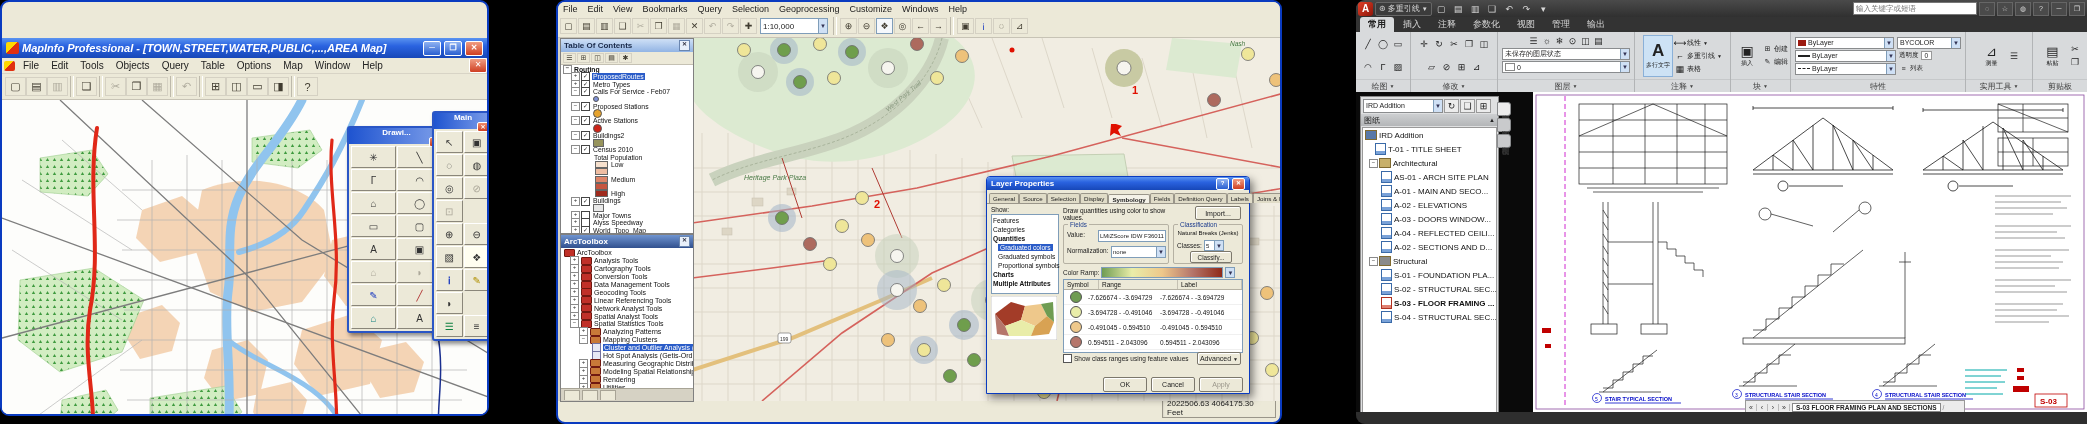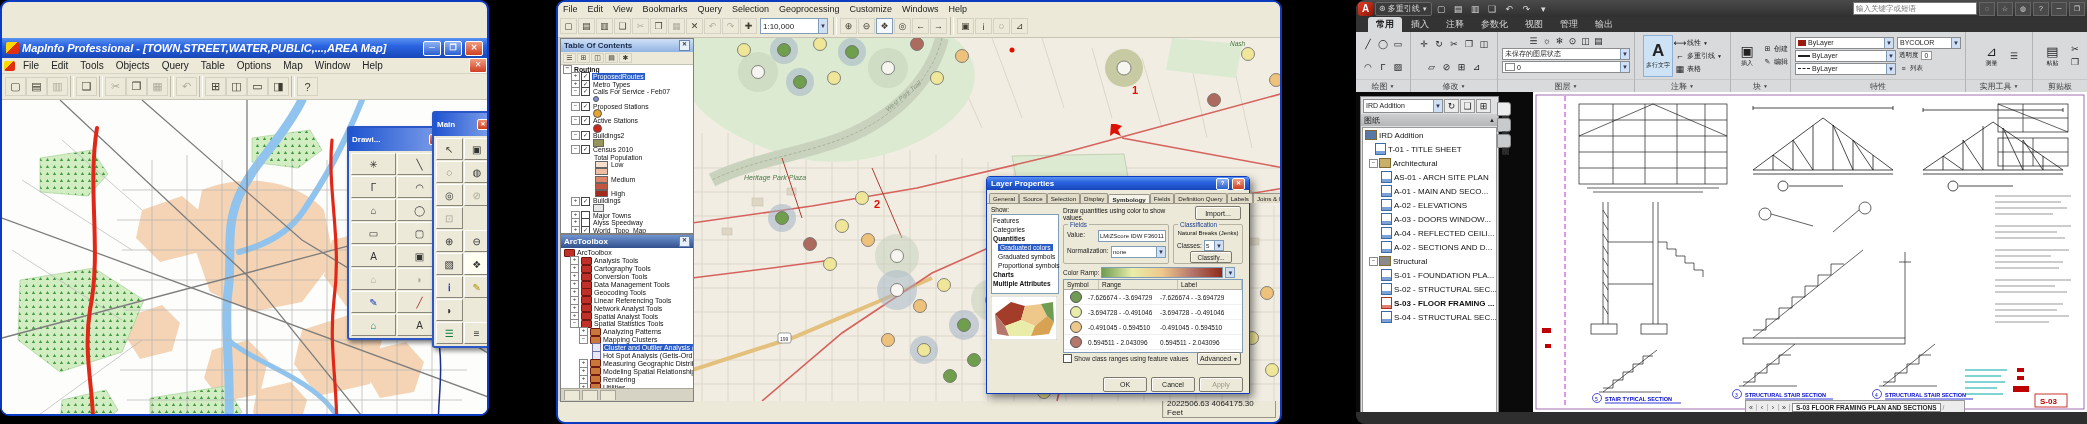--- a/index.html
+++ b/index.html
@@ -23,21 +23,21 @@
   .milogo{width:13px;height:12px;background:linear-gradient(135deg,#ffd800 0 45%,#e03010 45% 100%);border-radius:2px;flex:0 0 auto;}
   #w1menu{height:15px;font-size:10px;display:flex;align-items:center;background:#ece9d8;border-bottom:1px solid #d8d4c6;color:#222;}
   #w1tools{height:23px;display:flex;align-items:center;padding:1px 3px;border-bottom:1px solid #c7c3b5;}
   #w1tools .tbtn{width:21px;height:19px;font-size:11px;}
   #w1map{position:relative;height:341px;background:#fff;overflow:hidden;}
   #w1status{height:17px;display:flex;gap:3px;padding:1px 2px;background:#ece9d8;font-size:10px;font-weight:bold;color:#111;}
   .scell{border:1px solid #9a968a;box-shadow:inset 1px 1px 2px #dbd7c9;padding:0 4px;display:flex;align-items:center;gap:4px;background:#ece9d8;}
   .supd{font-size:6px;color:#444;margin-left:auto;}
   
   .ftb{position:absolute;border:2px solid #2a56c6;border-radius:3px;background:#ece9d8;box-shadow:2px 3px 4px rgba(0,0,0,.45);}
-  .fh{height:23px;background:linear-gradient(90deg,#1f54d0,#7fa0ea);color:#fff;font-size:8px;font-weight:bold;display:flex;align-items:center;padding:0 3px;}
+  .fh{height:16px;background:linear-gradient(90deg,#1f54d0,#7fa0ea);color:#fff;font-size:8px;font-weight:bold;display:flex;align-items:center;padding:0 3px;flex-direction:column;}
   .fx{margin-left:auto;width:10px;height:9px;background:linear-gradient(#f08c6e,#cf3f22);border:1px solid #fff;border-radius:2px;color:#fff;font-size:6px;line-height:8px;text-align:center;}
   .fgrid{display:grid;grid-template-columns:1fr 1fr;gap:1px;padding:2px;}
   .fbtn{height:20px;background:#ece9d8;border:1px solid #fff;border-right-color:#8a867a;border-bottom-color:#8a867a;font-size:10px;display:flex;align-items:center;justify-content:center;color:#333;}
   .fbtn.dis{color:#aca89a;}
   .fbtn.teal{color:#0d7f7f;}
   
   #w2{left:556px;top:0;width:726px;height:424px;border:2px solid #0a3bc0;border-radius:9px;background:#ece9d8;}
   #w2 .xpt{height:15px;font-size:9px;padding:0 3px;}
   #w2 .wb{width:13px;height:11px;font-size:7px;line-height:9px;}
   #w2menu{height:13px;font-size:9px;display:flex;align-items:center;background:#ece9d8;color:#222;}
@@ -86,21 +86,21 @@
   .showrow.on span{background:#2a5cc8;color:#fff;padding:0 2px;}
   
   #w3{left:1356px;top:0;width:731px;height:424px;border-radius:9px 0 0 9px;background:#2b2b2b;}
   #w3title{height:17px;background:linear-gradient(180deg,#4a4a4a,#303030);display:flex;align-items:center;gap:2px;padding:0 2px;position:relative;}
   .achip{width:15px;height:14px;background:linear-gradient(135deg,#e04028,#8f1408);border-radius:3px;color:#fff;font-size:10px;font-weight:bold;text-align:center;line-height:14px;flex:0 0 auto;}
   .wspill{height:12px;background:#3c3c3c;border:1px solid #666;border-radius:2px;color: #d8d8d8;font-size:8px;display:flex;align-items:center;gap:2px;padding:0 3px;}
   .qbtn{width:15px;height:13px;color:#d8d8d8;font-size:9px;display:flex;align-items:center;justify-content:center;}
   #w3ctr{position:absolute;left:0;right:0;text-align:center;color:#e0e0e0;font-size:9px;pointer-events:none;}
   #w3search{width:118px;height:11px;border:1px solid #777;background:#fff;font-size:7.5px;padding:0 2px;color:#333;font-family:"Liberation Sans",sans-serif;}
   .dkbtn{width:14px;height:12px;background:#4a4a4a;border:1px solid #666;color:#ddd;font-size:7px;display:flex;align-items:center;justify-content:center;}
-  #w3tabs{height:15px;background:#333;display:flex;align-items:flex-start;padding:0 12px;gap:1px;}
+  #w3tabs{height:15px;background:#333;display:flex;align-items:flex-start;padding:0 4px;gap:1px;}
   .rtab{font-size:9px;color:#d8d8d8;padding:1px 8px 2px;}
   .rtab.on{background:#d8dadc;color:#222;border-radius:3px 3px 0 0;font-weight:bold;}
   #ribbon{height:60px;background:#d8dadc;display:flex;}
   .rpanel{height:100%;border-right:1px solid #b2b4b6;display:flex;flex-direction:column;box-sizing:border-box;}
   .rpc{flex:1;display:flex;align-items:center;justify-content:center;gap:2px;padding:2px;}
   .rpl{height:12px;font-size:8px;color:#444;display:flex;align-items:center;justify-content:center;gap:2px;border-top:1px solid #c6c8ca;}
   .ric{width:13px;height:12px;display:flex;align-items:center;justify-content:center;font-size:9px;color:#222;}
   .bigbtn{width:28px;display:flex;flex-direction:column;align-items:center;justify-content:center;color:#222;}
   .acombo{background:#fff;border:1px solid #8a8c8e;font-size:7px;color:#222;display:flex;align-items:center;white-space:nowrap;overflow:hidden;height:10px;}
   .rrow{display:flex;align-items:center;gap:2px;font-size:7px;color:#222;}

